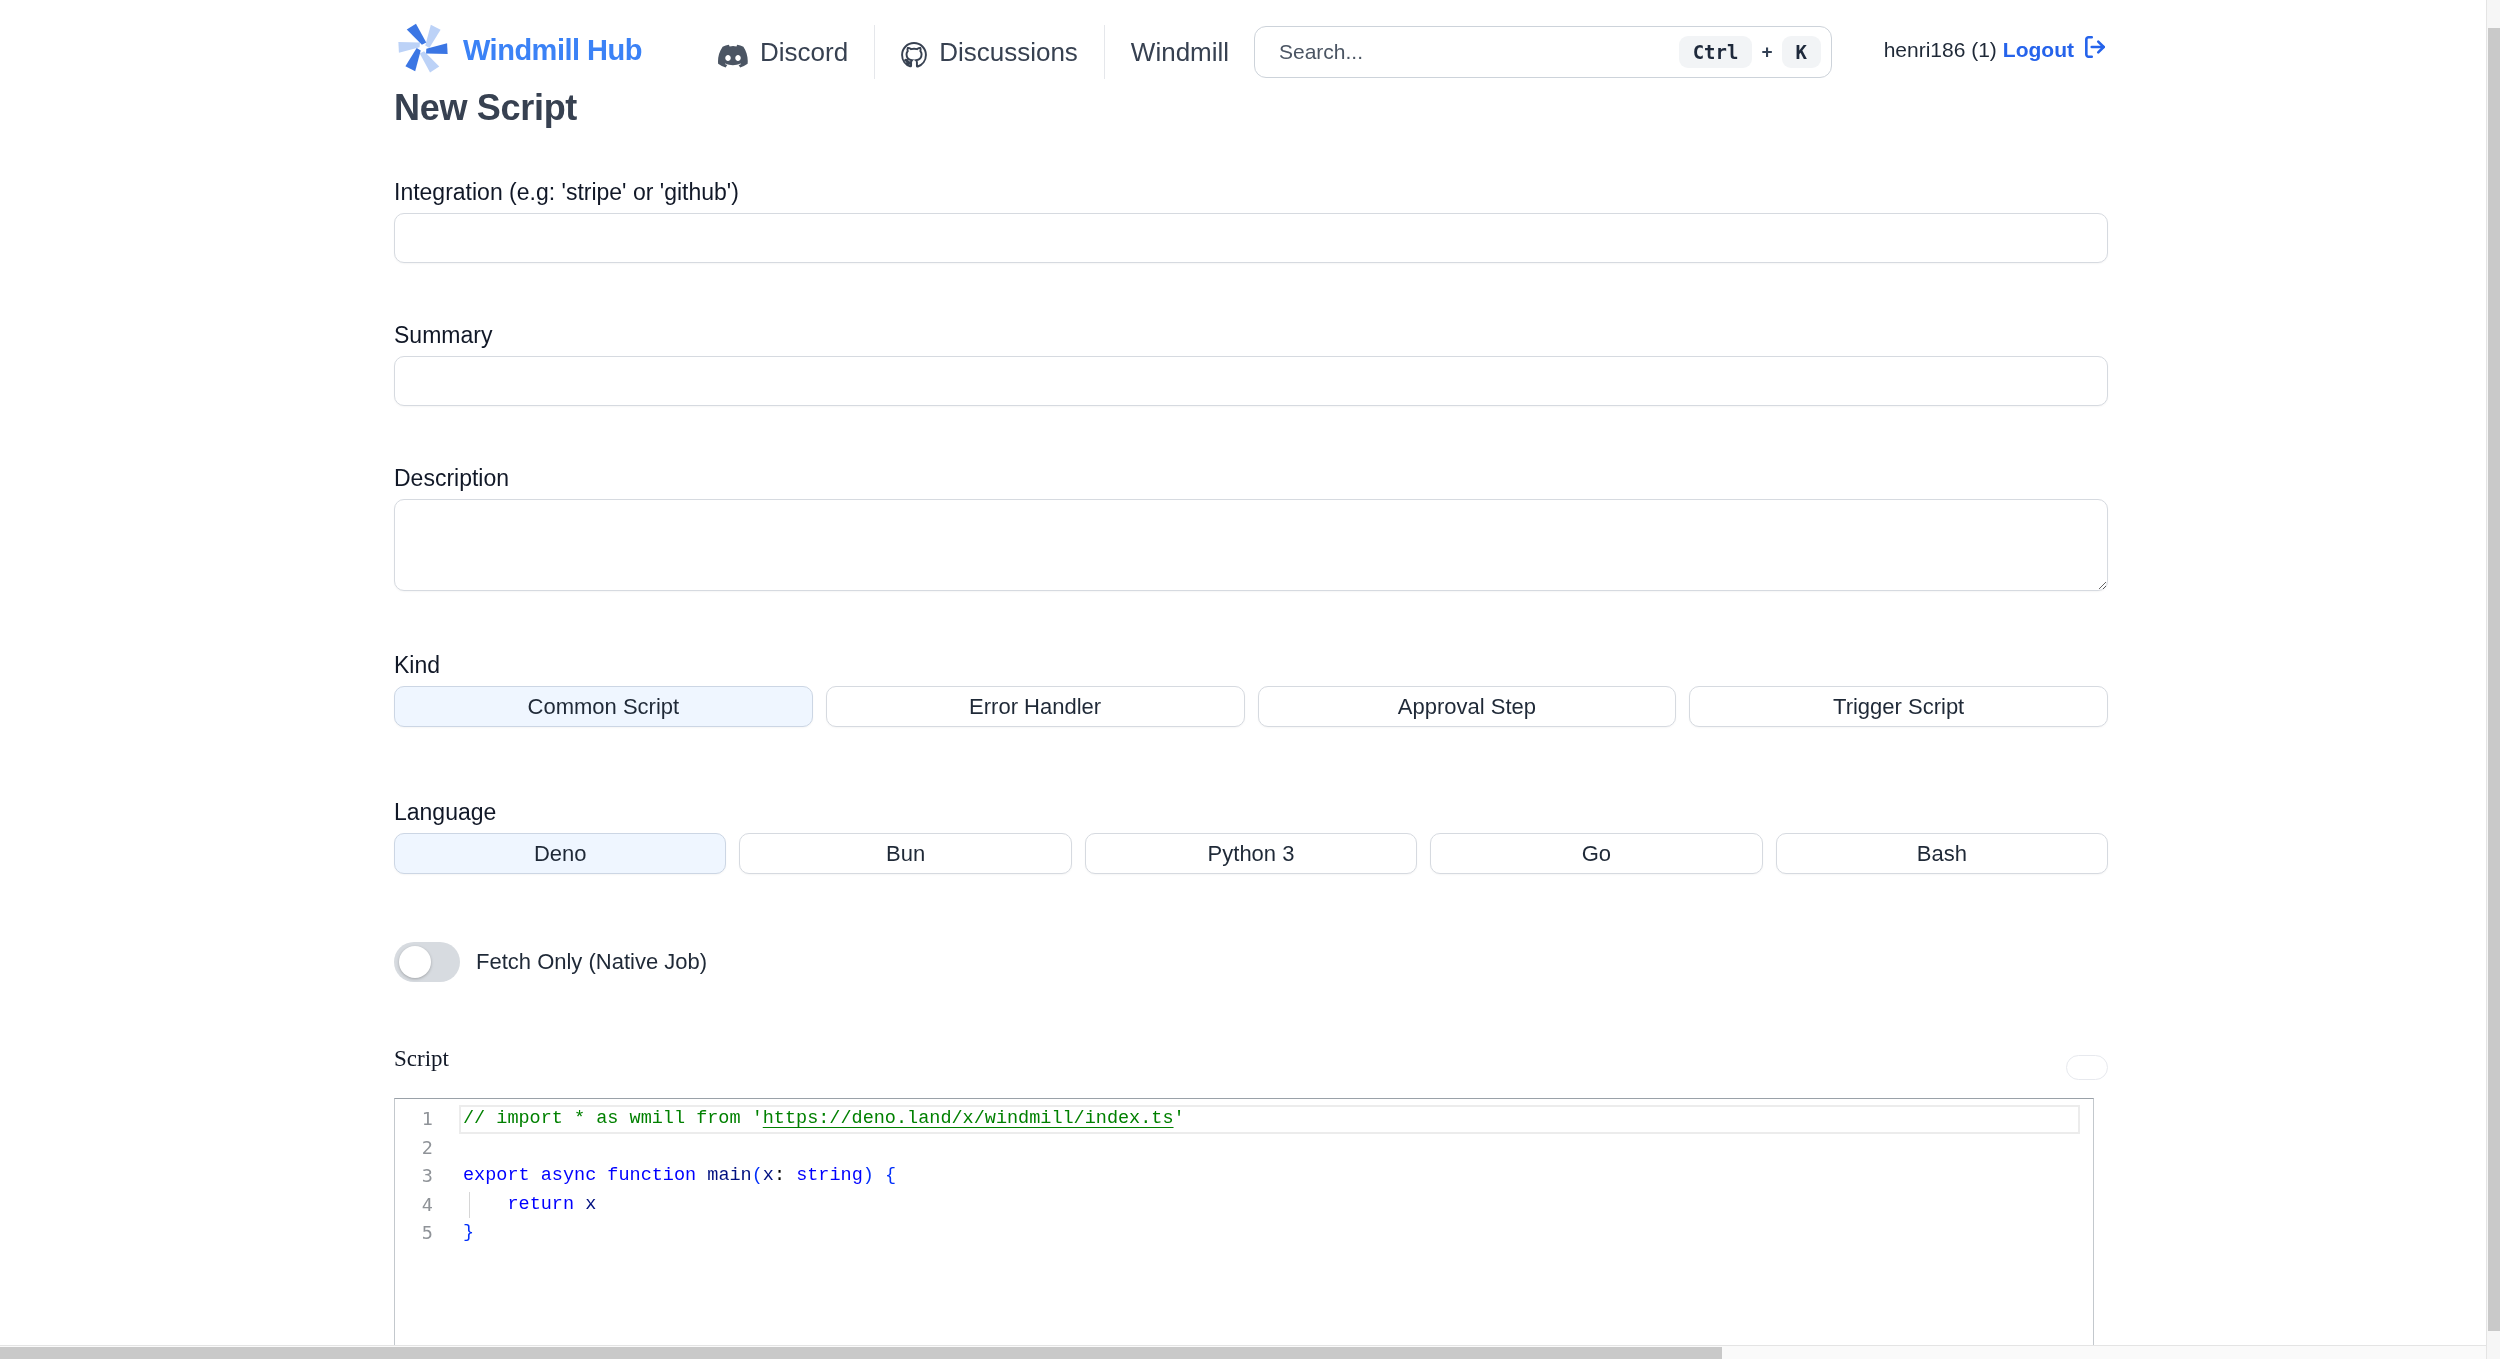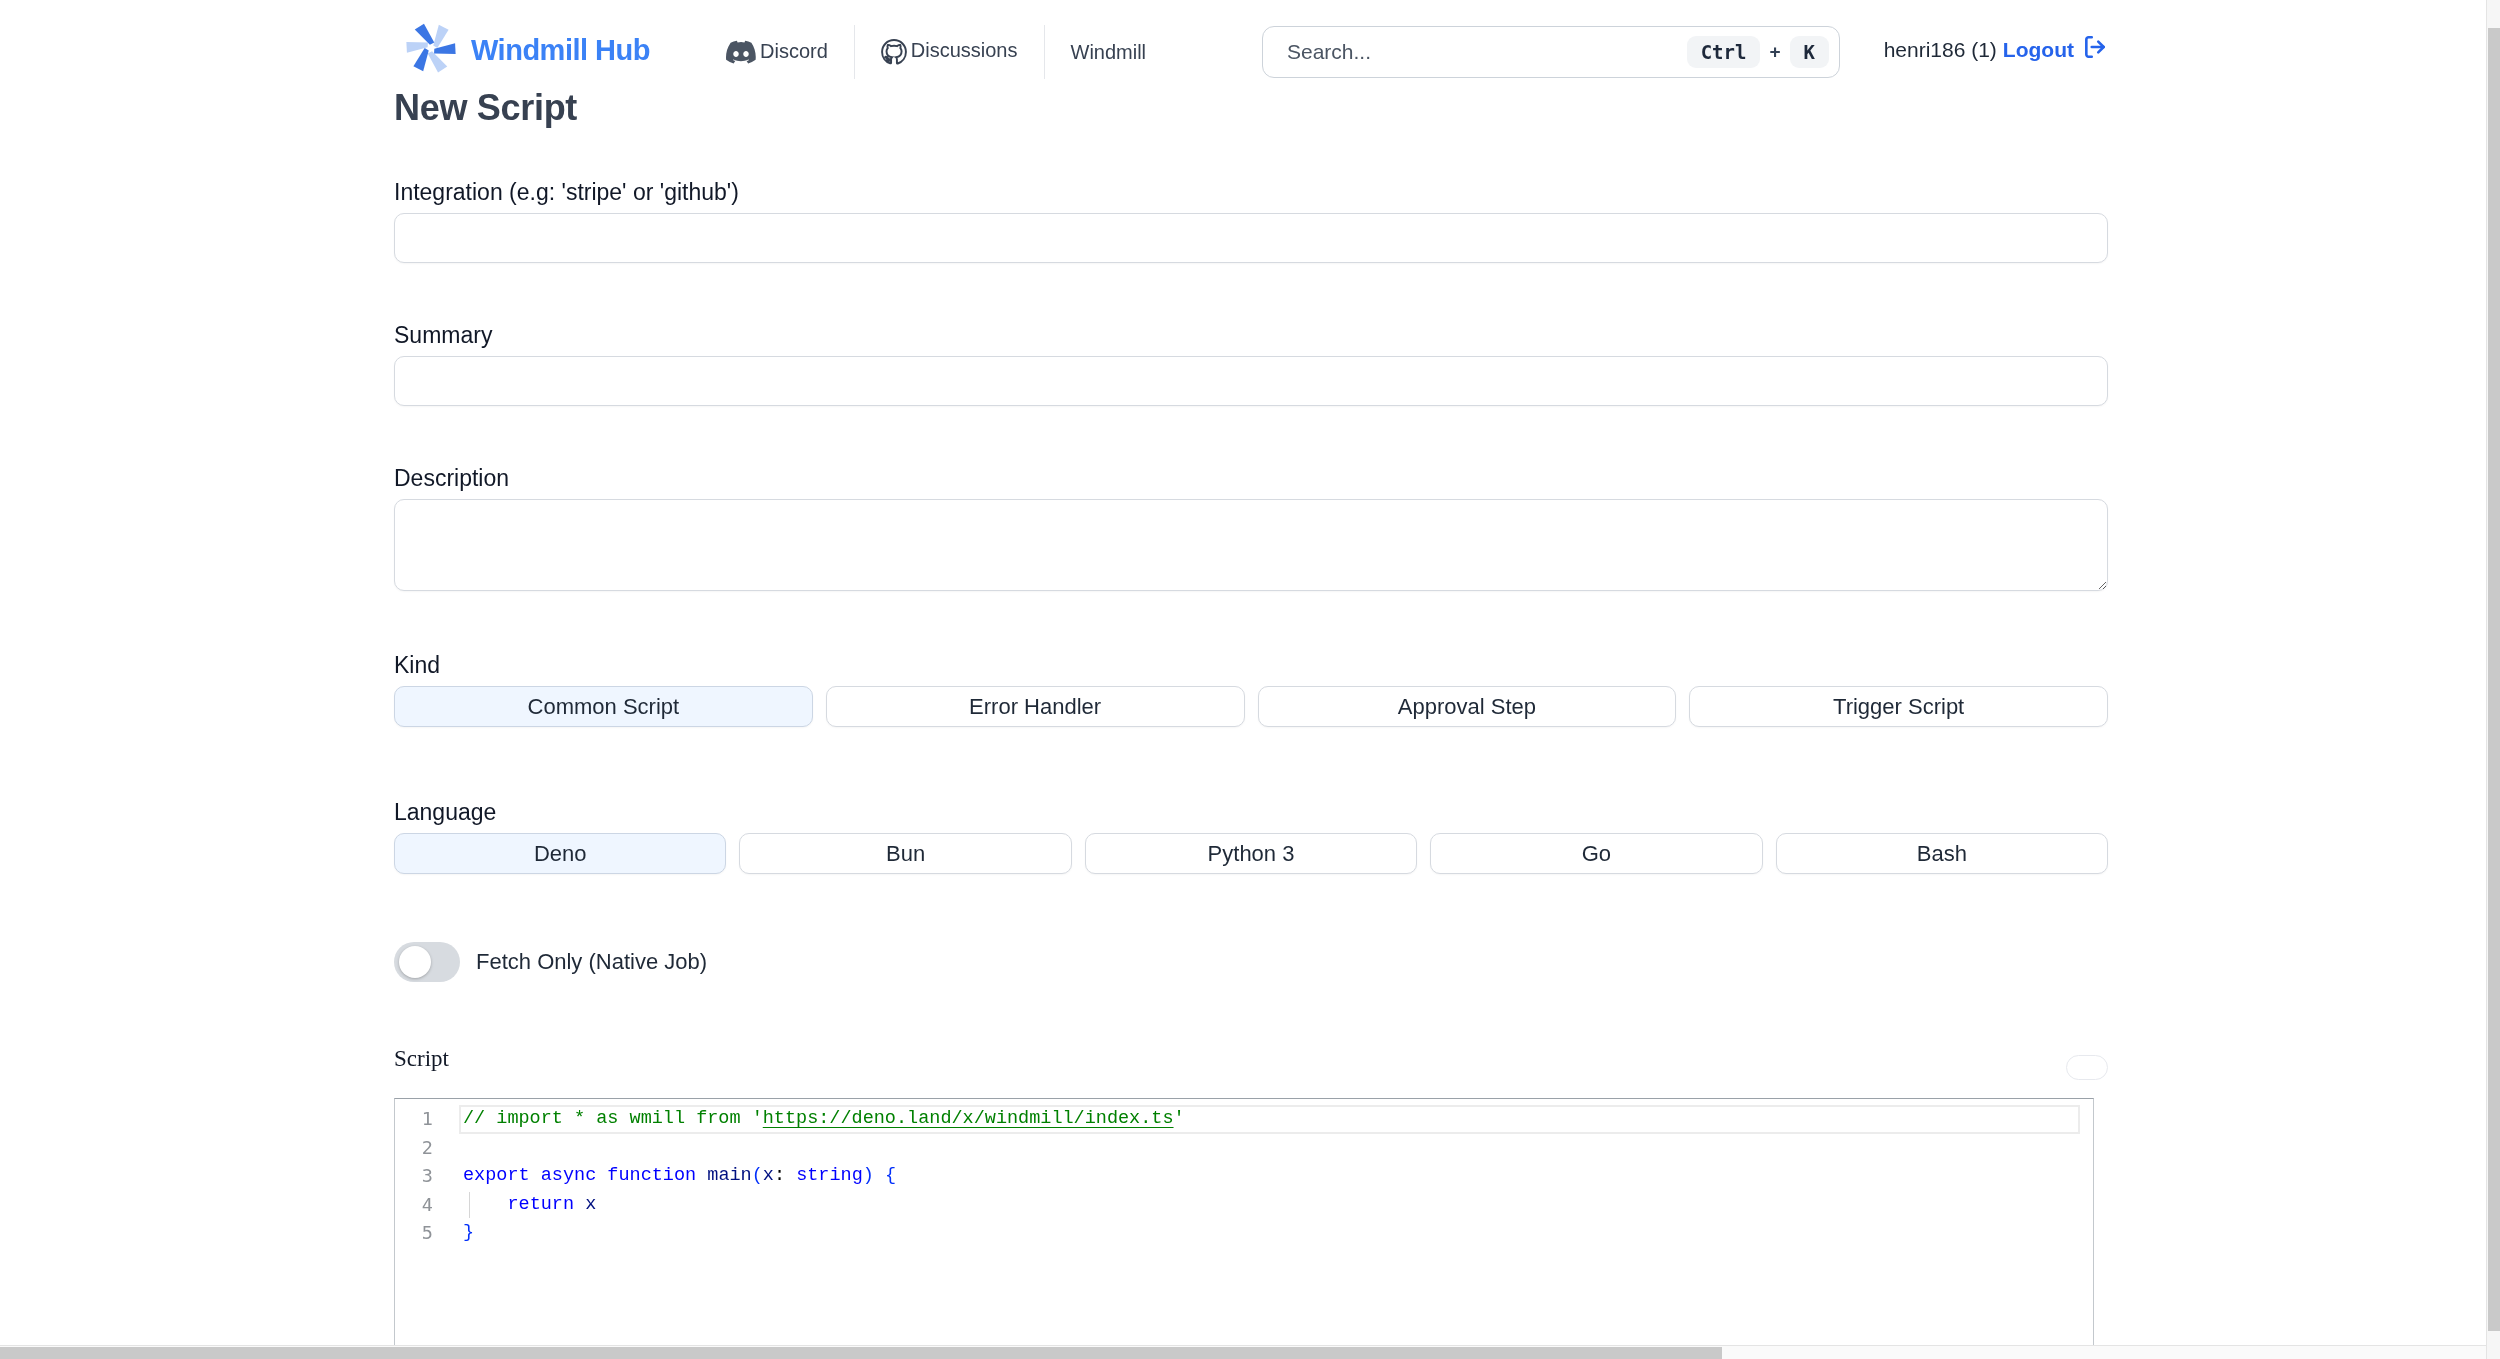--- a/index.html
+++ b/index.html
@@ -8,25 +8,25 @@
     --selected-bg:#eff6ff;
     --text-dark:#1f2937;
     --text-label:#111827;
     --border:#d6dae0;
   }
   *{margin:0;padding:0;box-sizing:border-box;}
   html,body{width:2500px;height:1359px;overflow:hidden;background:#fff;
     font-family:"Liberation Sans",sans-serif;color:var(--text-dark);}
 
   
-  .header{position:absolute;top:0;left:12px;right:0;height:104px;background:#fff;}
+  .header{position:absolute;top:0;left:4px;right:0;height:104px;background:#fff;}
   .brand{position:absolute;left:393px;top:22px;display:flex;align-items:center;gap:14px;cursor:pointer;}
   .brand-name{font-size:29px;font-weight:700;color:var(--brand-blue);letter-spacing:-0.5px;}
   .nav{position:absolute;left:714px;top:24px;height:56px;display:flex;align-items:center;}
-  .nav-item{display:flex;align-items:flex-start;gap:4px;font-size:20px;font-weight:500;color:#374151;cursor:pointer;}
+  .nav-item{display:flex;align-items:flex-end;gap:12px;font-size:26px;font-weight:500;color:#374151;cursor:pointer;}
   .nav-divider{width:1px;height:54px;background:#e5e7eb;margin:0 26px;}
   .nav-item svg{display:block;}
 
   .search{position:absolute;left:1250px;top:26px;width:578px;height:52px;border:1px solid #cdd3da;
     border-radius:12px;background:#fff;display:flex;align-items:center;padding:0 10px 0 24px;}
   .search input{flex:1;border:none;outline:none;font-size:21px;color:#374151;background:transparent;
     font-family:"Liberation Sans",sans-serif;}
   .search input::placeholder{color:#4b5563;}
   .kbd-group{display:flex;align-items:center;gap:9px;}
   .kbd{background:#f2f4f6;border-radius:9px;padding:5px 14px;font-family:"DejaVu Sans Mono",monospace;

